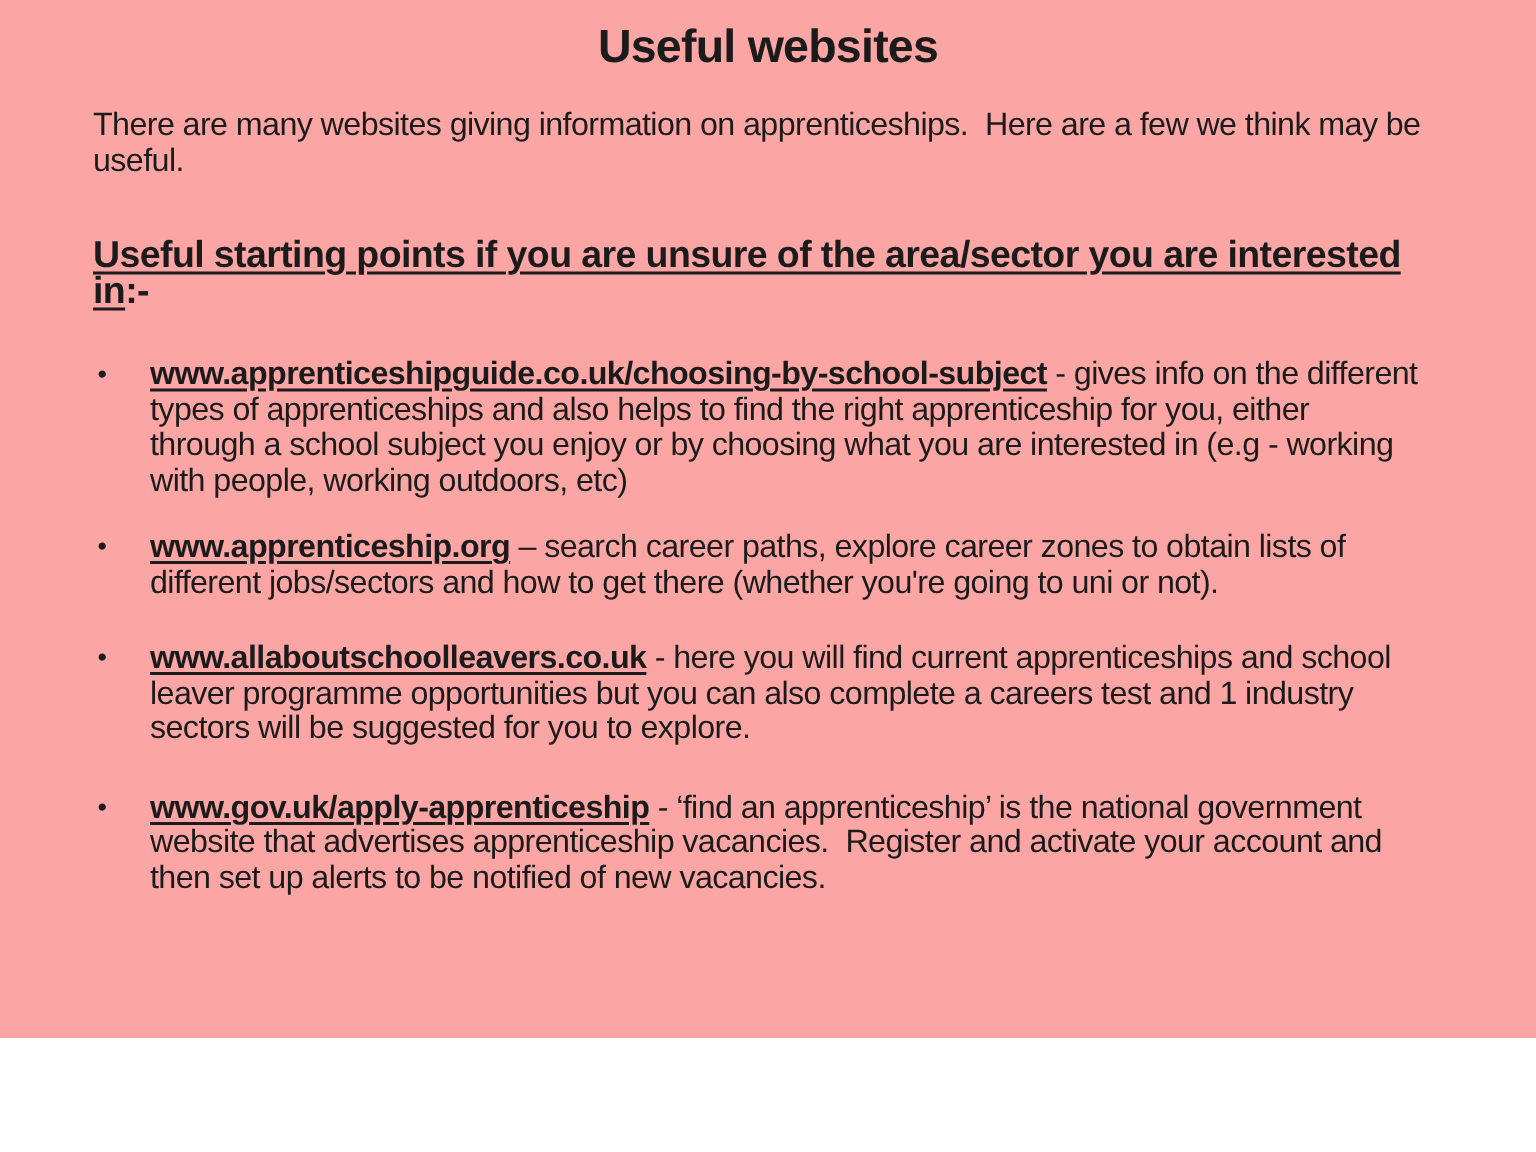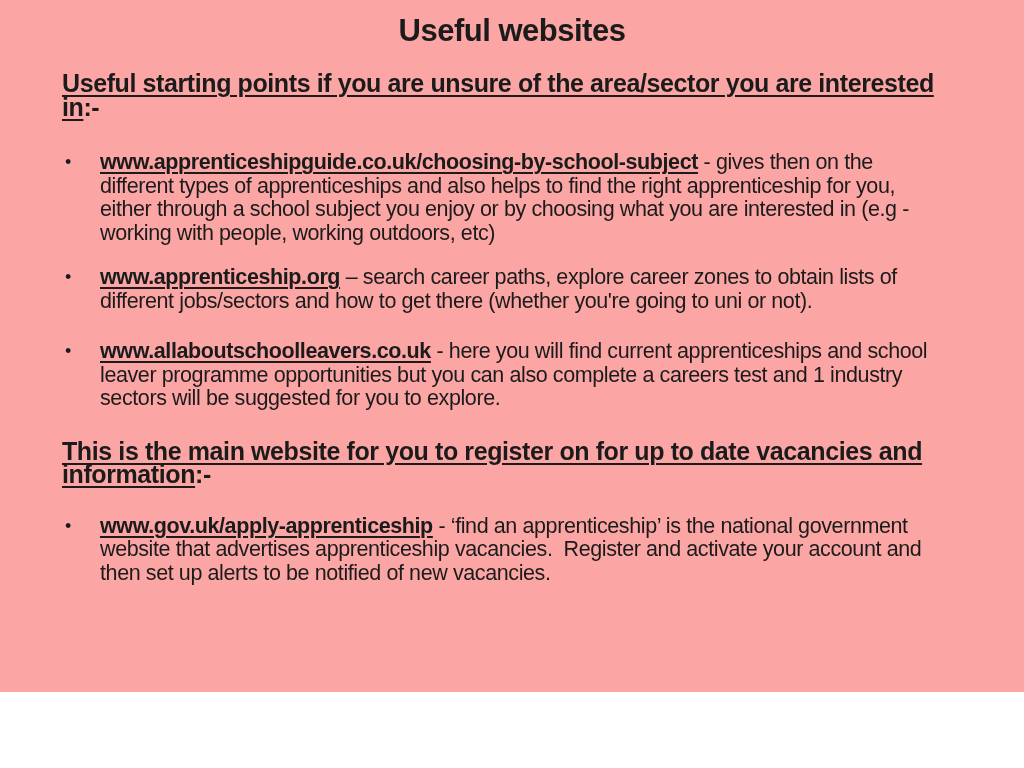--- a/index.html
+++ b/index.html
@@ -83,43 +83,43 @@
 </style>
 </head>
 <body>
 
 <div class="slide">
 
   <h1 class="title">Useful websites</h1>
 
   <div class="content">
 
+    <p class="intro">There are many websites giving information on apprenticeships.  Here are a few we think may be useful.</p>
 
     <h2 class="section-heading mb-h1"><span class="underlined">Useful starting points if you are unsure of the area/sector you are interested in</span><span>:-</span></h2>
 
     <ul class="bullet-list">
 
       <li class="bullet mb-b1">
         <span class="bullet-marker">•</span>
-        <span class="bullet-text"><span class="link">www.apprenticeshipguide.co.uk/choosing-by-school-subject</span><span> - gives then on the different types of apprenticeships and also helps to find the right apprenticeship for you, either through a school subject you enjoy or by choosing what you are interested in (e.g - working with people, working outdoors, etc)</span></span>
+        <span class="bullet-text"><span class="link">www.apprenticeshipguide.co.uk/choosing-by-school-subject</span><span> - gives info on the different types of apprenticeships and also helps to find the right apprenticeship for you, either through a school subject you enjoy or by choosing what you are interested in (e.g - working with people, working outdoors, etc)</span></span>
       </li>
 
       <li class="bullet mb-b2">
         <span class="bullet-marker">•</span>
         <span class="bullet-text"><span class="link">www.apprenticeship.org</span><span> – search career paths, explore career zones to obtain lists of different jobs/sectors and how to get there (whether you're going to uni or not).</span></span>
       </li>
 
       <li class="bullet mb-b3">
         <span class="bullet-marker">•</span>
         <span class="bullet-text"><span class="link">www.allaboutschoolleavers.co.uk</span><span> - here you will find current apprenticeships and school leaver programme opportunities but you can also complete a careers test and 1 industry sectors will be suggested for you to explore.</span></span>
       </li>
 
     </ul>
 
-    <h2 class="section-heading mb-h2"><span class="underlined">This is the main website for you to register on for up to date vacancies and information</span><span>:-</span></h2>
 
     <ul class="bullet-list">
 
       <li class="bullet">
         <span class="bullet-marker">•</span>
         <span class="bullet-text"><span class="link">www.gov.uk/apply-apprenticeship</span><span> - ‘find an apprenticeship’ is the national government website that advertises apprenticeship vacancies.  Register and activate your account and then set up alerts to be notified of new vacancies.</span></span>
       </li>
 
     </ul>
 

